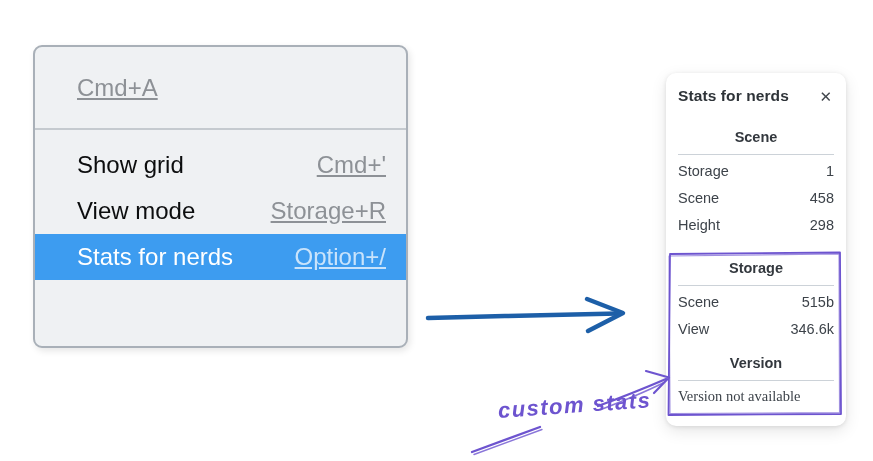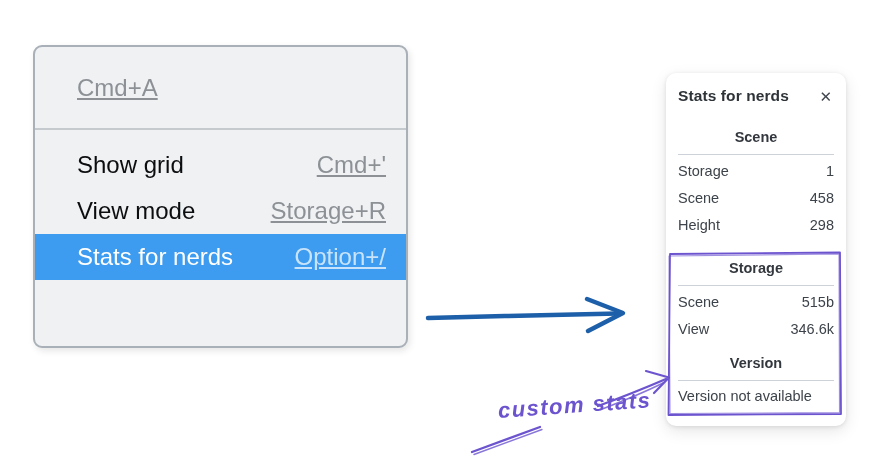--- a/index.html
+++ b/index.html
@@ -53,21 +53,21 @@
   }
   .sh-scene   { margin-top:24px; }
   .sh-storage { margin-top:21px; }
   .sh-version { margin-top:12px; }
   .panel hr {
     border:none; border-top:1px solid #ccd2d8; margin:9px 0 3px 0;
   }
   .stat-row {
     display:flex; justify-content:space-between; line-height:27px;
   }
-  .version-note { line-height:25px; margin-top:1px; }
+  .version-note { line-height:25px; margin-top:1px;font-family:Liberation Serif, serif; }
 
   
   .sketch { position:absolute; pointer-events:none; }
   .annotation-label {
     position:absolute; left:498px; top:398px;
     font-size:22px; font-weight:600; font-style:italic;
     color:var(--annotation-purple,#6d54cf);
     transform:rotate(-4deg); transform-origin:left center;
     letter-spacing:1.5px; white-space:nowrap;
   }

